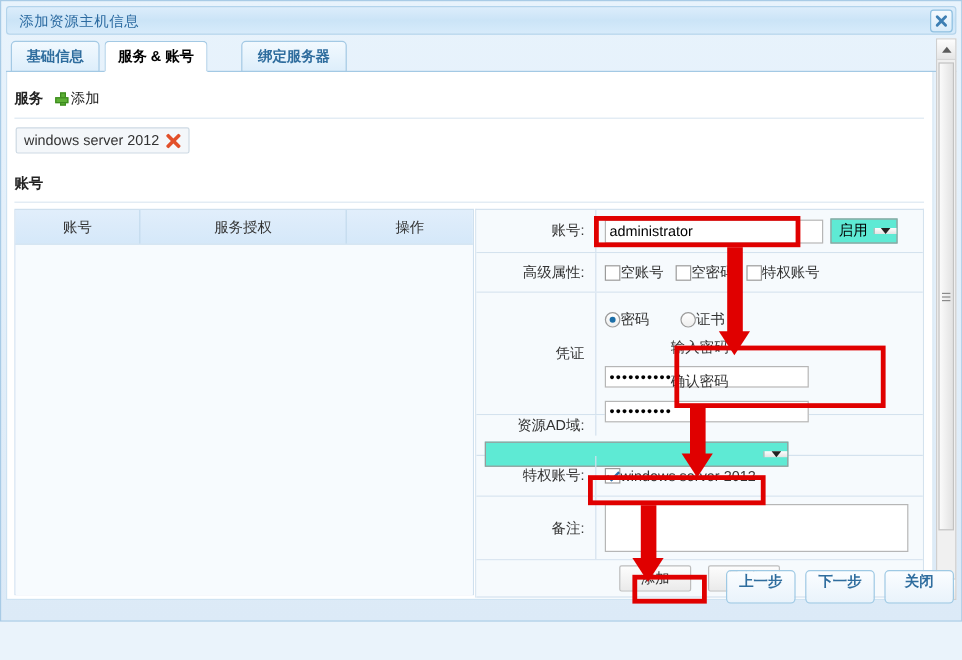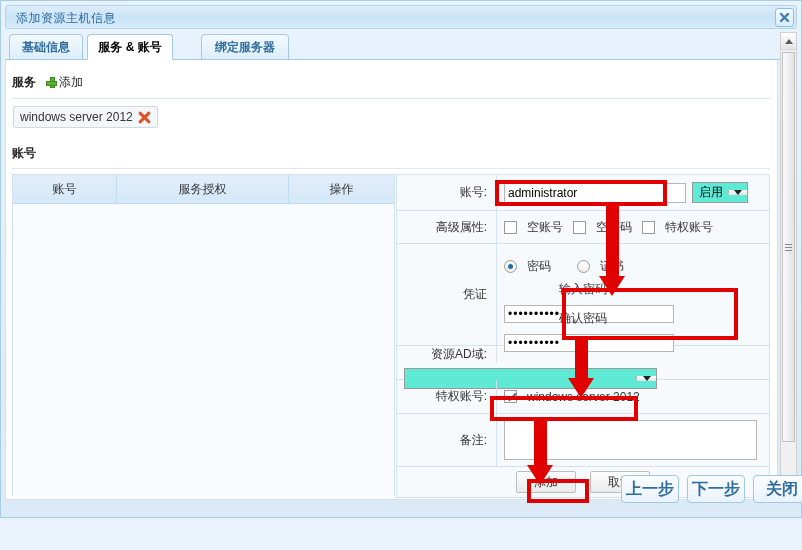--- a/index.html
+++ b/index.html
@@ -191,21 +191,21 @@
   .radio{
     width:13px;height:13px;border-radius:50%;
     border:1px solid #9b9b9b;background:linear-gradient(to bottom,#fff,#eee);
     display:inline-flex;align-items:center;justify-content:center;
     box-sizing:border-box;flex:0 0 auto;
   }
   .radio.on:after{
     content:"";width:5px;height:5px;border-radius:50%;background:#1b6ea8;
   }
   .cb-item,.rb-item{
-    display:inline-flex;align-items:center;gap:10px;font-size:12px;color:#333;
+    display:inline-flex;align-items:center;gap:0;font-size:12px;color:#333;
     cursor:pointer;white-space:nowrap;
   }
   .cred-sub{
     display:flex;align-items:center;gap:7px;height:26px;flex-direction:column;
   }
   .cred-sub .sublabel{width:60px;font-size:12px;color:#333;}
   textarea{
     font-family:"Liberation Sans","DejaVu Sans",sans-serif;
     font-size:12px;border:1px solid #b6b6b6;background:#fff;
     resize:none;outline:none;box-sizing:border-box;padding:2px;
@@ -253,25 +253,24 @@
   .grip i{display:block;height:1px;background:#8a8a8a;}
 
   
   .footer{
     position:absolute;left:4px;bottom:6px;width:792px;height:40px;
   }
   .fbtn{
     position:absolute;top:4px;height:28px;width:58px;
     background:linear-gradient(to bottom,#fbfdff,#e9f3fb);
     border:1px solid #9ec9e4;border-radius:4px;
-    color:#2f6d9e;font-size:16px;font-weight:bold;
-    display:flex;align-items:center;justify-content:center;cursor:pointer;
+    color:#2f6d9e;font-size:12px;font-weight:bold;
+    display:flex;align-items:flex-start;justify-content:center;cursor:pointer;
     box-sizing:border-box;
     font-family:"Liberation Sans","DejaVu Sans",sans-serif;
-    margin-left:16px;
   }
   #fb0{left:600px;}
   #fb1{left:666px;}
   #fb2{left:732px;}
 
   
   .anno-box{position:absolute;border:4px solid #e00000;box-sizing:border-box;
     pointer-events:none;}
   .anno-arrow{position:absolute;pointer-events:none;}
   .anno-arrow .shaft{position:absolute;background:#e00000;}

